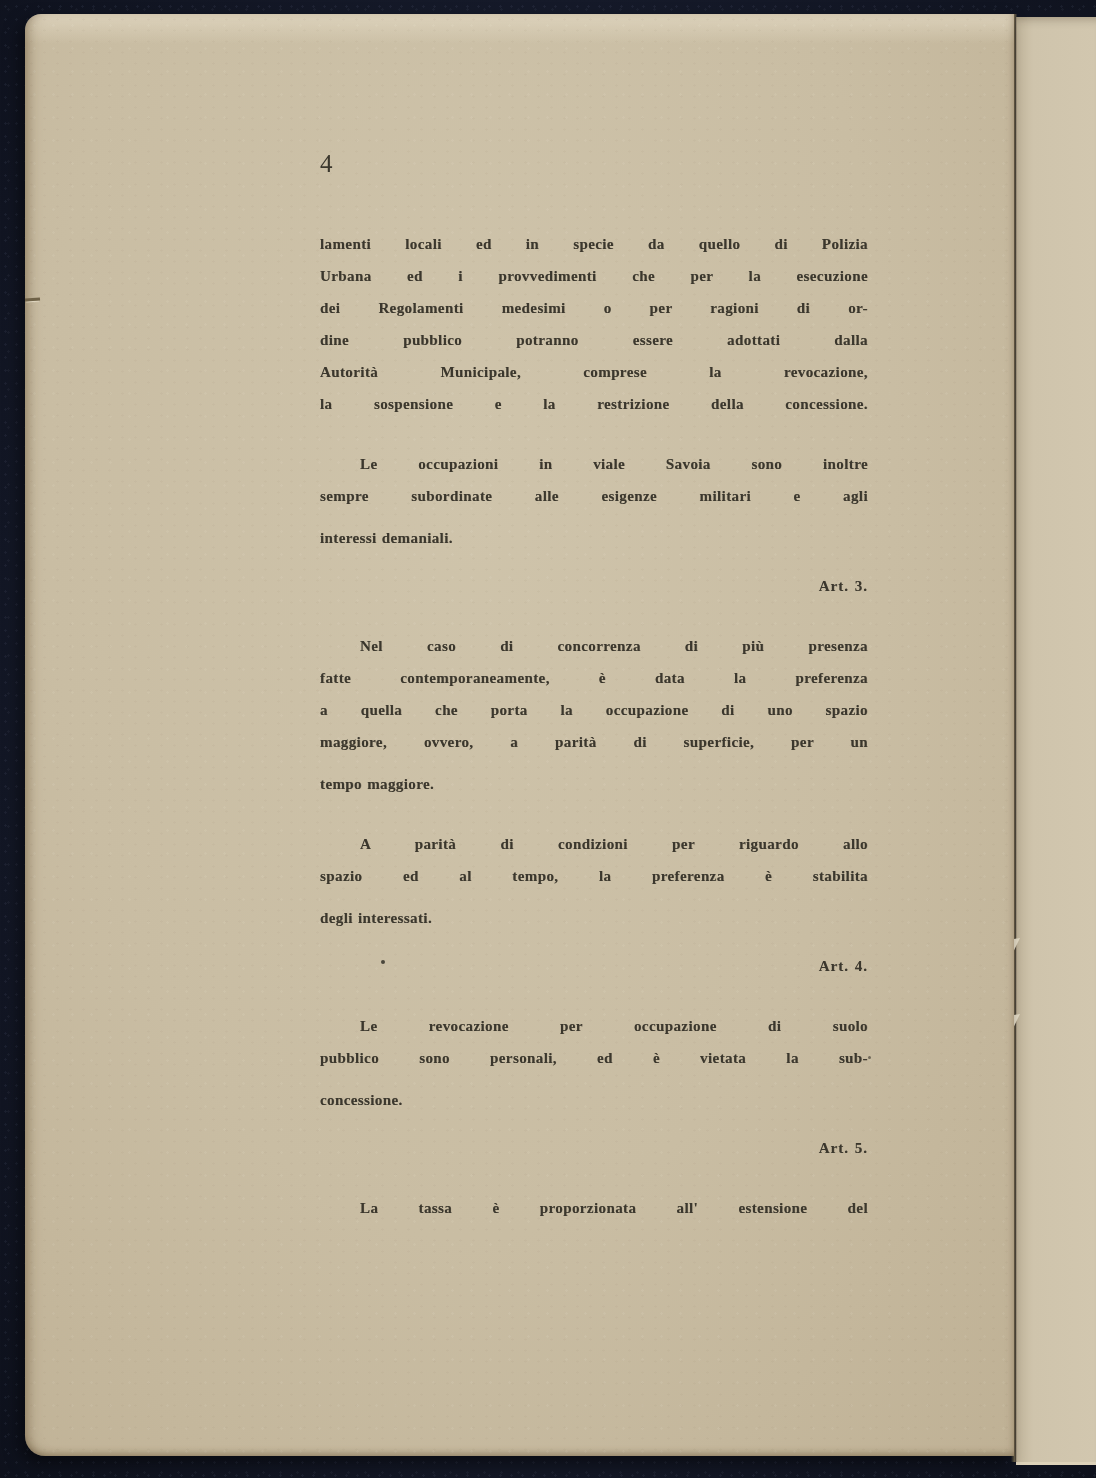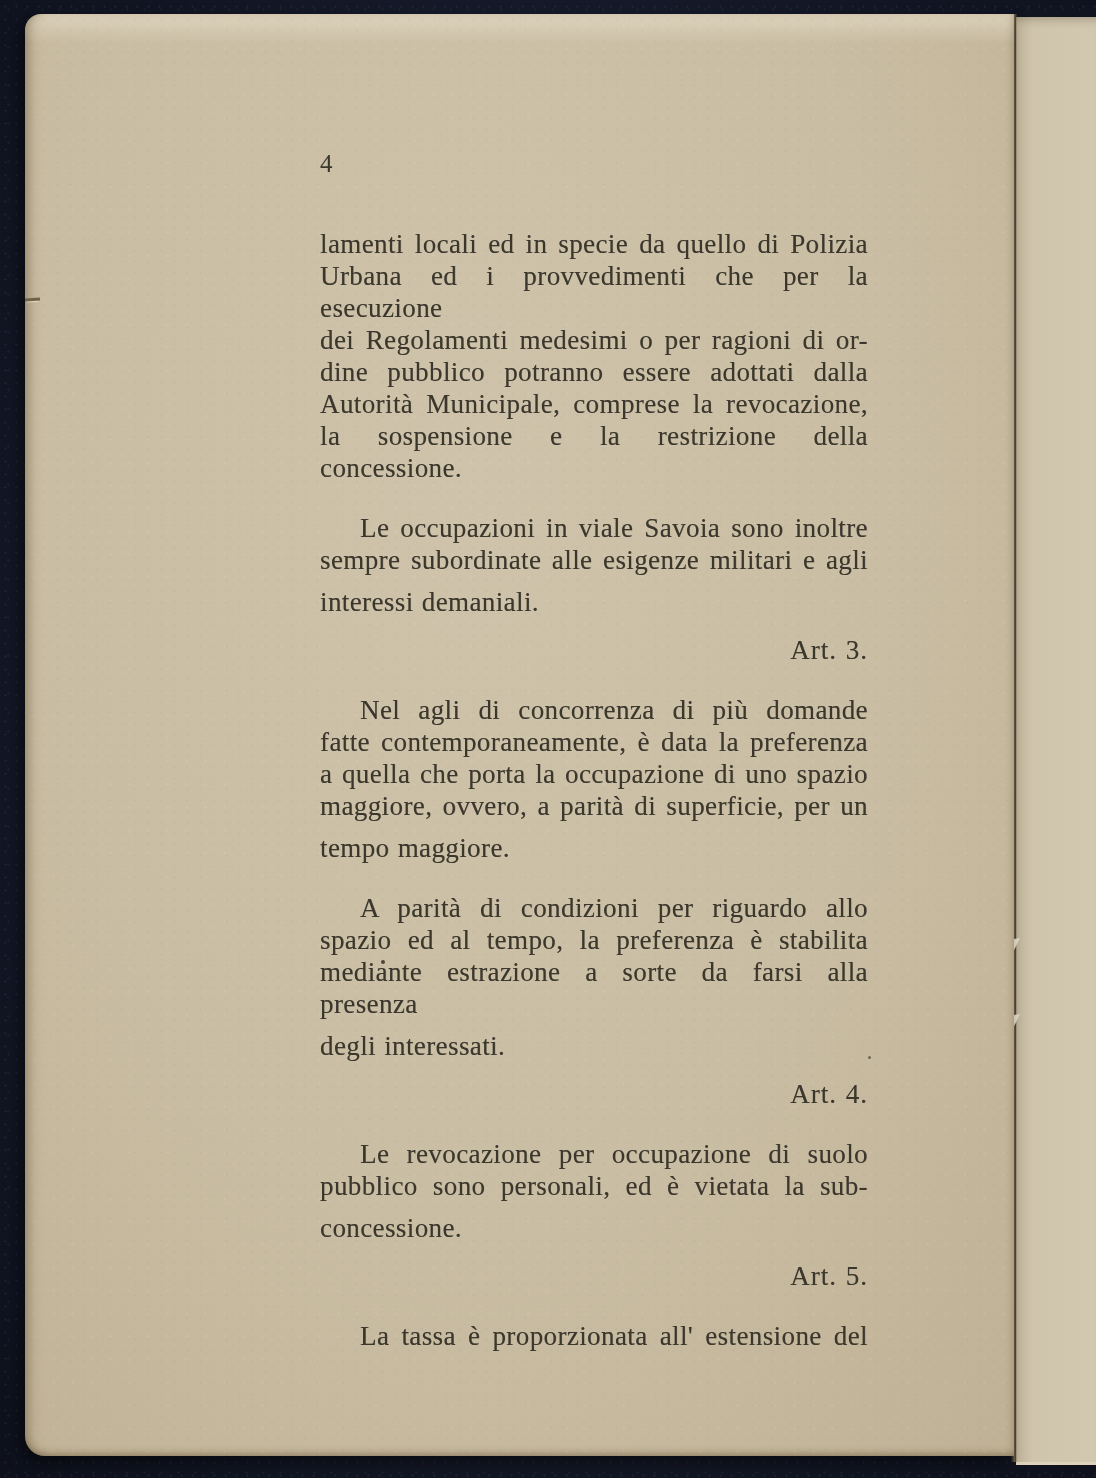--- a/index.html
+++ b/index.html
@@ -95,26 +95,27 @@
   .page-number {
     position: absolute;
     left: 295px; top: 136px;
     font-size: 25px; color: var(--ink);
     letter-spacing: 0.5px;
   }
   .text-block {
     position: absolute;
     left: 295px; top: 214px;
     width: 548px;
-    font-size: 27px;
+    font-size: 15px;
     line-height: 32px;
     color: var(--ink);
     letter-spacing: 0.4px;
     word-spacing: 1px;
     text-shadow: 0.3px 0.3px 0.5px rgba(40,35,25,0.35);
+    font-weight: bold;
   }
   .para { margin: 0; }
   .line { text-align: justify; text-align-last: justify; }
   .line.last { text-align: left; text-align-last: left; margin-top: 10px; }
   .line.indent { text-indent: 40px; margin-top: 28px; }
   .art-heading {
     text-align: right;
     margin: 16px 0 22px 0;
     letter-spacing: 1px;
   }
@@ -146,31 +147,30 @@
 
       <div class="para">
         <div class="line indent">Le occupazioni in viale Savoia sono inoltre</div>
         <div class="line">sempre subordinate alle esigenze militari e agli</div>
         <div class="line last">interessi demaniali.</div>
       </div>
 
       <div class="art-heading">Art. 3.</div>
 
       <div class="para">
-        <div class="line indent">Nel agli di concorrenza di più domande</div>
+        <div class="line indent">Nel caso di concorrenza di più presenza</div>
         <div class="line">fatte contemporaneamente, è data la preferenza</div>
         <div class="line">a quella che porta la occupazione di uno spazio</div>
         <div class="line">maggiore, ovvero, a parità di superficie, per un</div>
         <div class="line last">tempo maggiore.</div>
       </div>
 
       <div class="para">
         <div class="line indent">A parità di condizioni per riguardo allo</div>
         <div class="line">spazio ed al tempo, la preferenza è stabilita</div>
-        <div class="line">mediante estrazione a sorte da farsi alla presenza</div>
         <div class="line last">degli interessati.</div>
       </div>
 
       <div class="art-heading">Art. 4.</div>
 
       <div class="para">
         <div class="line indent">Le revocazione per occupazione di suolo</div>
         <div class="line">pubblico sono personali, ed è vietata la sub-</div>
         <div class="line last">concessione.</div>
       </div>

